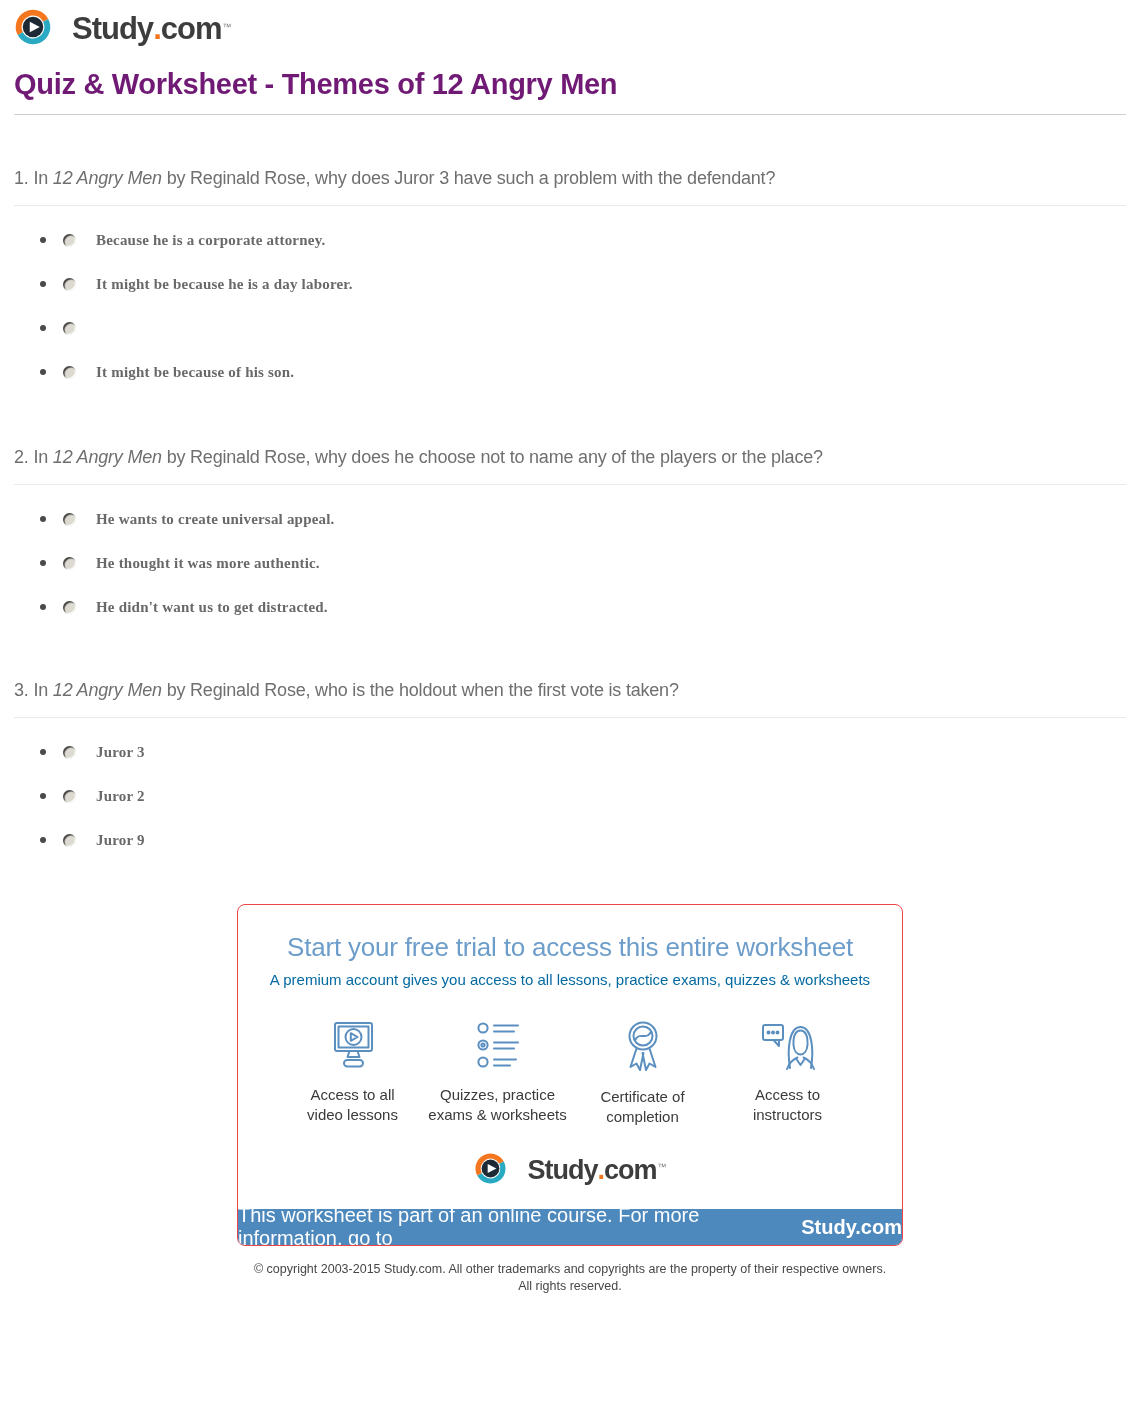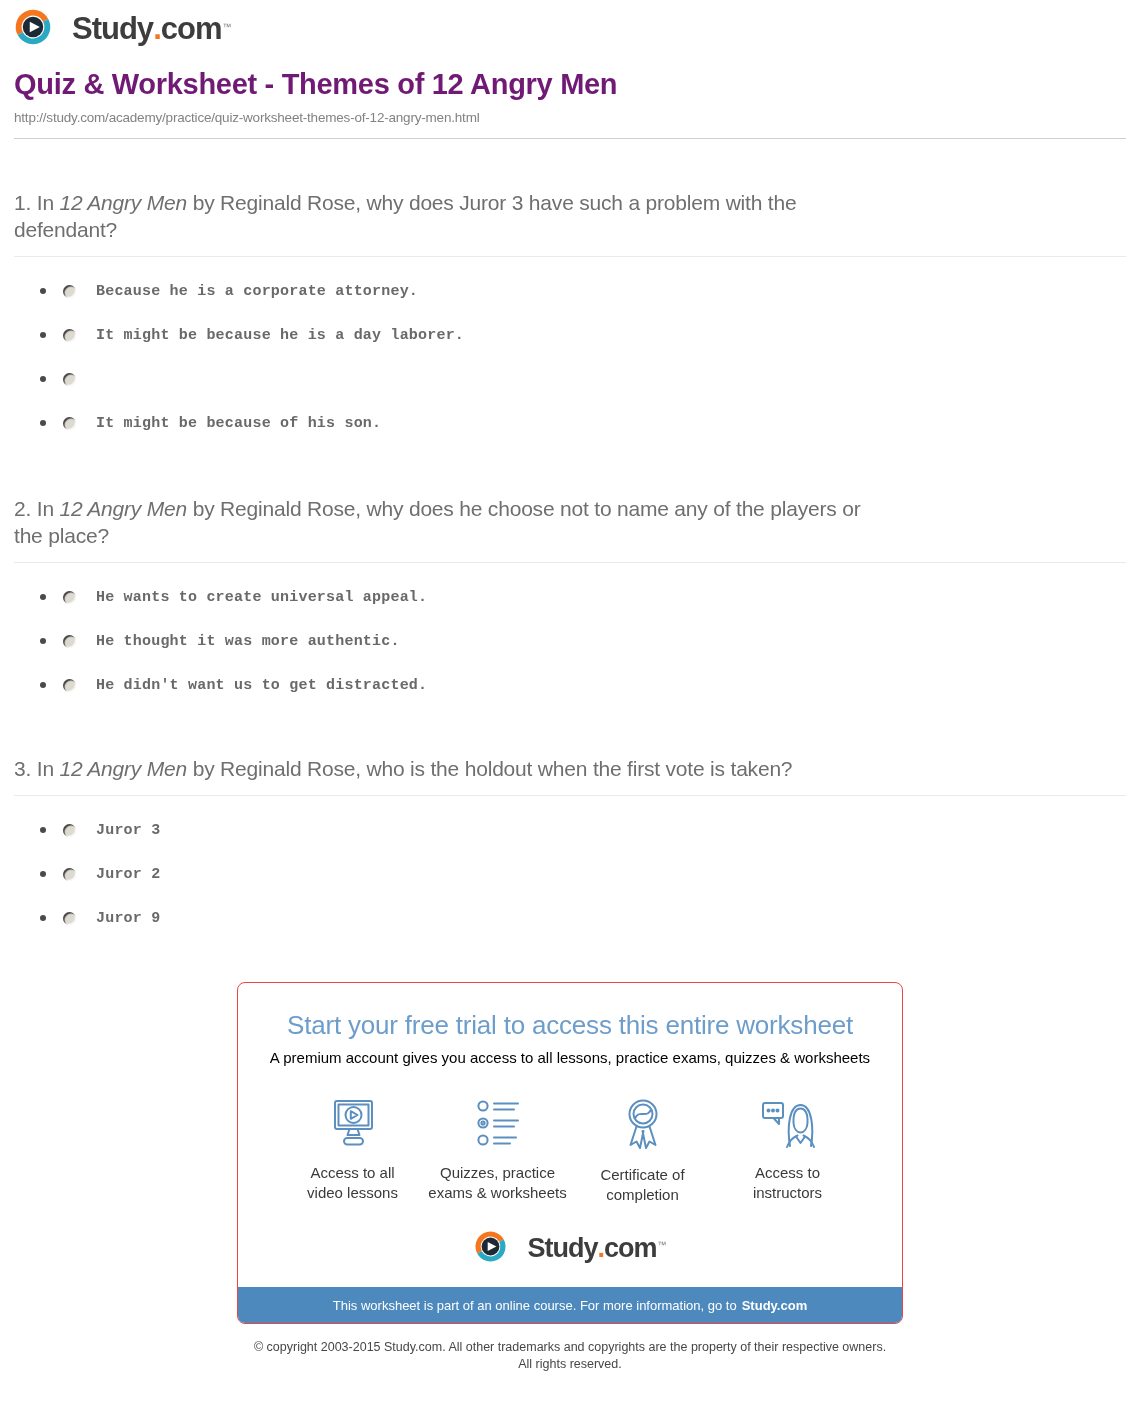--- a/index.html
+++ b/index.html
@@ -21,52 +21,52 @@
   .logo-tm { font-size: 9px; color: #777; vertical-align: top; margin-left: 1px; transform: translateY(-9px); font-weight: normal; }
 
   
   .page-title { margin-top: 18px; font-size: 29px; font-weight: bold; color: #701a75; letter-spacing: -0.3px; }
   .page-url { margin-top: 9px; font-size: 13.5px; color: #828282; letter-spacing: -0.2px; }
   .main-rule { border: none; border-top: 1px solid #cfcfcf; margin-top: 13px; }
 
   
   .question-block { margin-top: 50px; }
   .q3-block { margin-top: 48px; }
-  .q-text { font-size: 21px; color: #6f6f6f; line-height: 27px; letter-spacing: -0.2px; max-width: 880px; }
+  .q-text { font-size: 18px; color: #6f6f6f; line-height: 27px; letter-spacing: -0.2px; max-width: 880px; }
   .q-book { font-style: italic; }
   .q-rule { border: none; border-top: 1px solid #eaeaea; margin-top: 13px; }
   .options { list-style: none; margin-top: 12px; }
   .option { display: flex; align-items: center; height: 44px; padding-left: 26px; }
   .bullet { width: 6px; height: 6px; border-radius: 50%; background: #4a4a4a; margin-right: 17px; flex: none; }
   .radio {
     width: 13px; height: 13px; border-radius: 50%; flex: none;
     background: #dddad2;
     box-shadow: inset 1.6px 1.6px 1px rgba(20,20,20,0.75), inset -1px -1px 1px #ffffff;
     margin-right: 20px;
   }
-  .option-label { font-family: Liberation Mono, monospace; font-weight: bold; font-size: 15px; color: #696969; letter-spacing: 0.2px; }
+  .option-label { font-family: Liberation Serif, serif; font-weight: bold; font-size: 15px; color: #696969; letter-spacing: 0.2px; }
 
   
   .cta-box {
     width: 666px; margin: 42px auto 0 auto;
     border: 1px solid #ef4444; border-radius: 8px;
     overflow: hidden; background: #fff;
   }
   .cta-heading { margin-top: 27px; text-align: center; font-size: 26px; color: #6d9dca; font-weight: normal; letter-spacing: -0.2px; }
-  .cta-sub { margin-top: 8px; text-align: center; font-size: 15px; color: #000000; }
+  .cta-sub { margin-top: 8px; text-align: center; font-size: 15px; color: #0369a1; }
   .features { margin: 32px 42px 0 42px; display: grid; grid-template-columns: repeat(4, 1fr); }
   .feature { display: flex; flex-direction: column; align-items: center; text-align: center; }
   .feature svg { display: block; }
   .feature-label { margin-top: 13px; font-size: 15px; color: #3a3a3a; line-height: 20px; }
   .cta-logo-row { margin-top: 25px; margin-bottom: 20px; display: flex; justify-content: center; }
   .logo-box .logo-text { font-size: 27px; }
   .cta-banner {
     background: #4d89bd; height: 36px;
     display: flex; align-items: center; justify-content: center;
-    color: #fff; font-size: 13px;
+    color: #fff; font-size: 20px;
   }
   .cta-banner b { margin-left: 5px; }
 
   
   .copyright { margin-top: 15px; text-align: center; font-size: 12.5px; color: #474747; line-height: 17px; }
 </style>
 </head>
 <body>
 
 <div class="page">
@@ -86,21 +86,20 @@
     <span class="logo-text">
         <span>Study</span>
         <span class="logo-dot">.</span>
         <span>com</span>
         <span class="logo-tm">™</span>
       </span>
   </div>
 
   
   <h1 class="page-title">Quiz &amp; Worksheet - Themes of 12 Angry Men</h1>
-  <div class="page-url">http://study.com/academy/practice/quiz-worksheet-themes-of-12-angry-men.html</div>
   <hr class="main-rule">
 
   
   <section class="question-block">
     <p class="q-text"><span>1. In </span><span class="q-book">12 Angry Men</span><span> by Reginald Rose, why does Juror 3 have such a problem with the defendant?</span></p>
     <hr class="q-rule">
     <ul class="options">
       <li class="option">
         <span class="bullet"></span>
         <span class="radio"></span>

